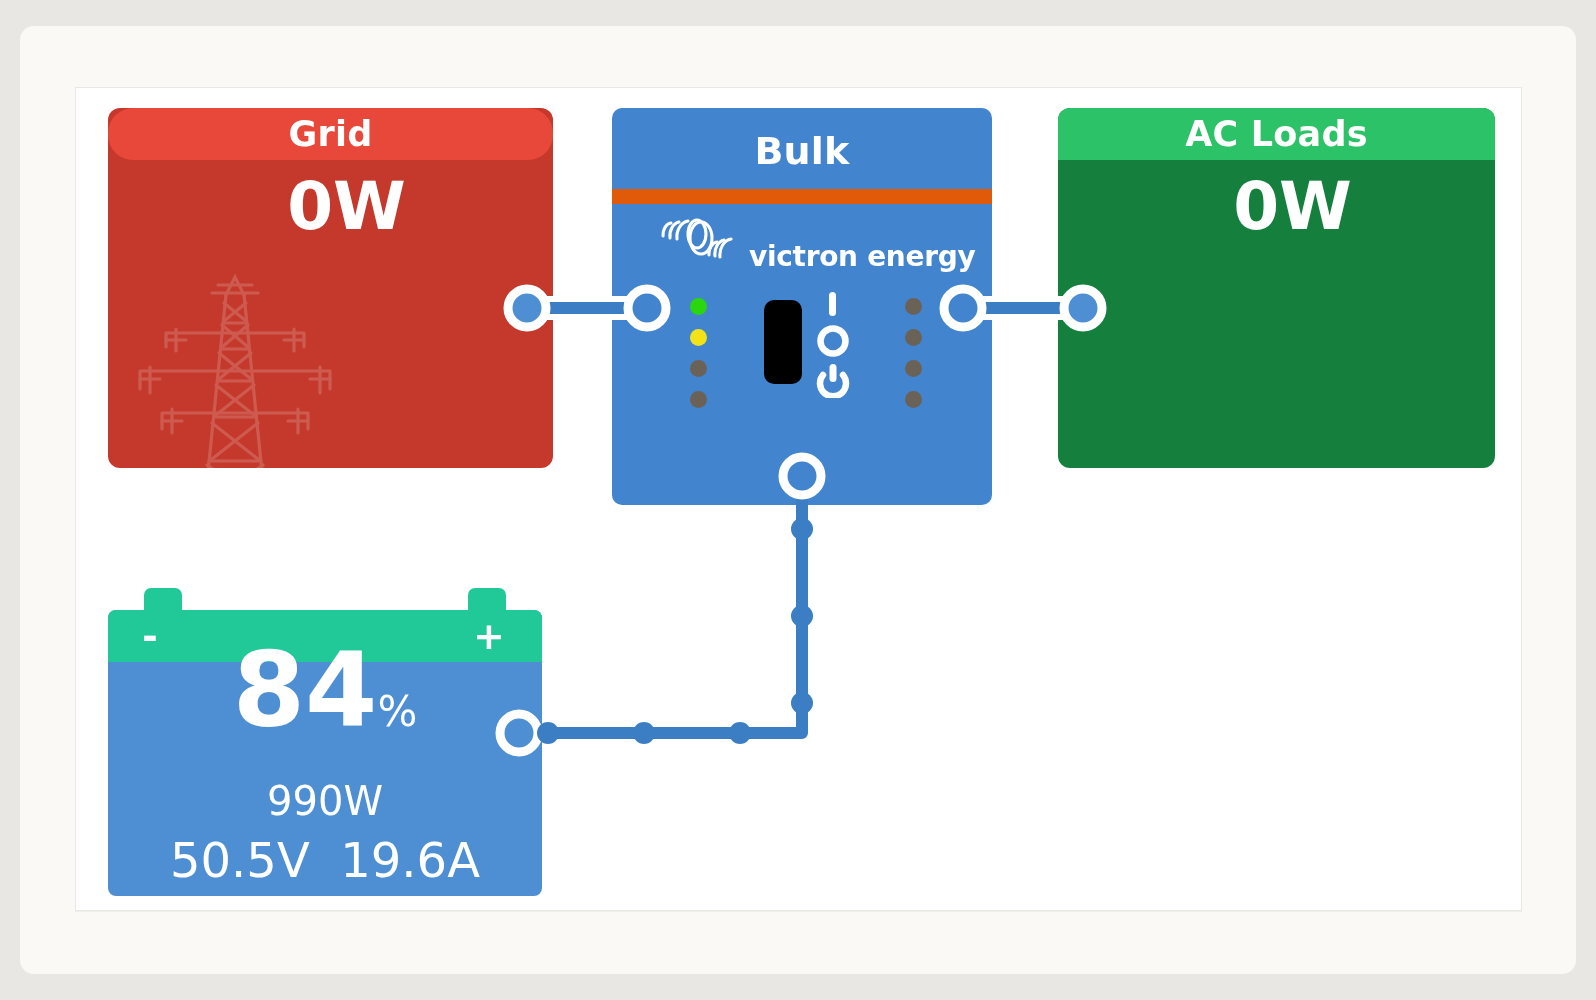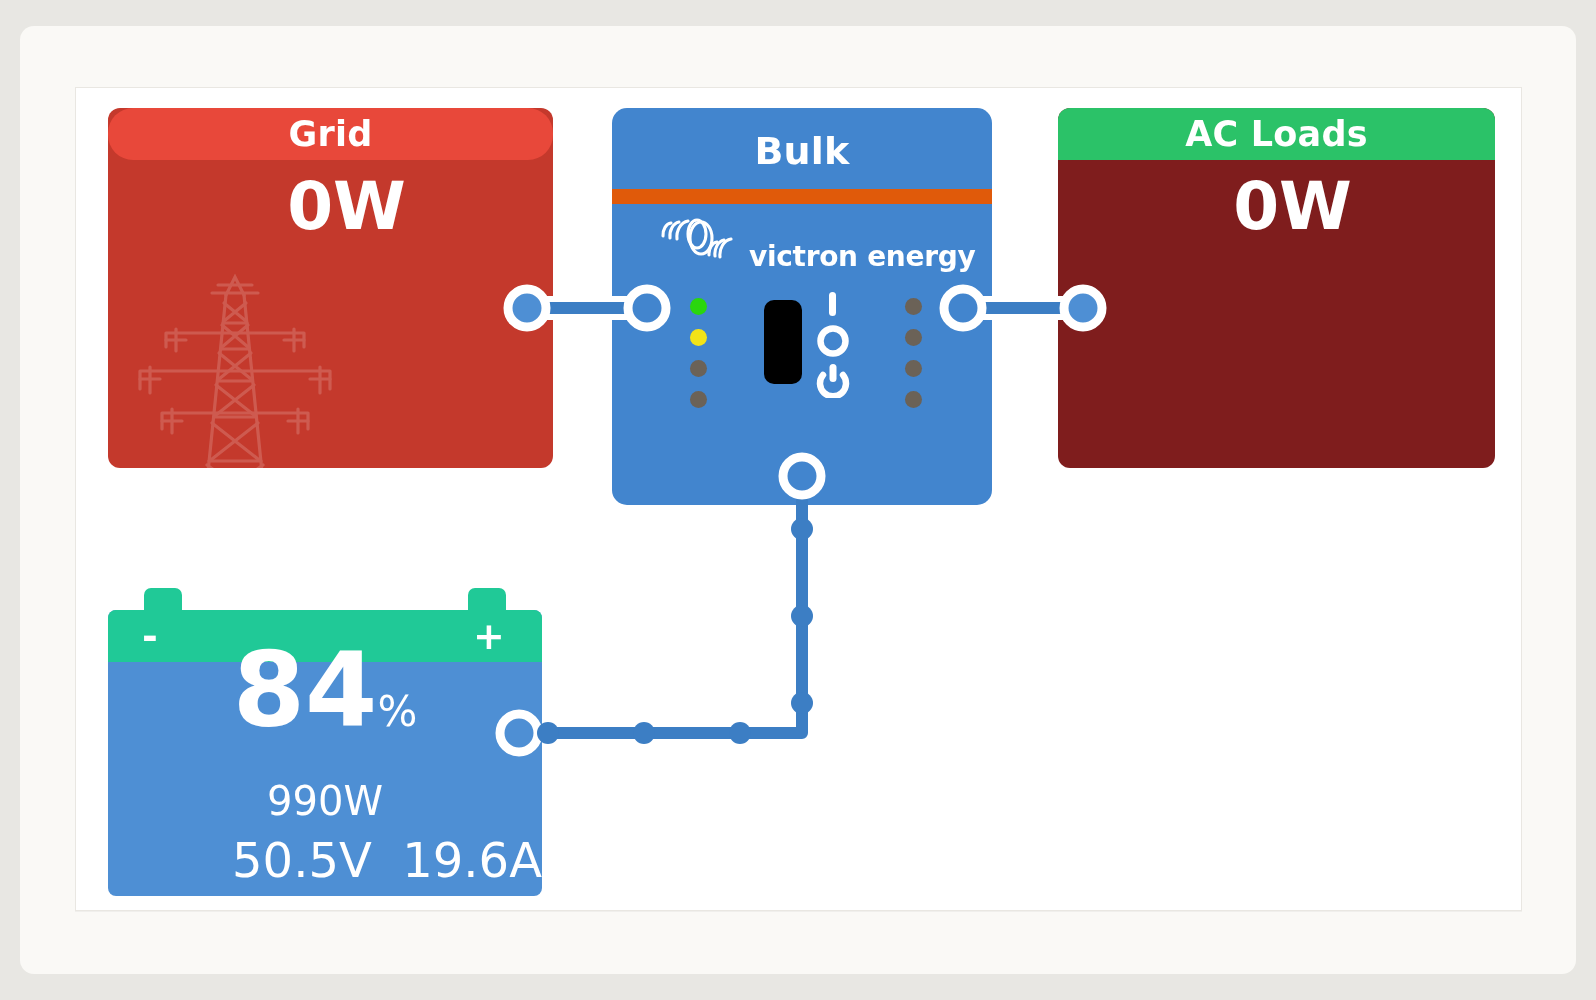--- a/index.html
+++ b/index.html
@@ -43,28 +43,28 @@
   
   #grid-card{ left:108px; top:108px; width:445px; height:360px; background:#c4392c; }
   #grid-card .card-header{ height:52px; line-height:52px; font-size:35px; background:#e8483a;border-radius:25px; }
   #grid-card .card-value{ font-size:66px; line-height:1; margin-top:14px; }
   .tower{
     position:absolute; left:22px; top:165px; width:210px; height:260px;
     opacity:.17;
   }
 
   
-  #ac-card{ left:1058px; top:108px; width:437px; height:360px; background:#7f1d1d; }
+  #ac-card{ left:1058px; top:108px; width:437px; height:360px; background:#15803d; }
   #ac-card .card-header{ height:52px; line-height:52px; font-size:35px; background:#2bc268; }
   #ac-card .card-value{ font-size:66px; line-height:1; margin-top:14px; }
 
   
   #device-card{
     left:612px; top:108px; width:380px; height:397px;
-    background:#4285ce; border-radius:15px; overflow:hidden;
+    background:#4285ce; border-radius:10px; overflow:hidden;
   }
   #device-card .card-header{
     height:78px; line-height:86px; font-size:38px; background:transparent;
   }
   .orange-stripe{ position:absolute; left:0; top:81px; width:100%; height:15px; background:#e05a0a; }
   .victron-logo{
     position:absolute; left:45px; top:107px; width:305px; height:48px;
     display:flex; align-items:center; gap:10px;
   }
   .victron-mark{ width:82px; height:46px; flex:0 0 auto; }
@@ -108,21 +108,21 @@
     position:absolute; left:0; top:28px; width:100%; text-align:center;
     color:#ffffff; line-height:1;
   }
   .bat-soc .num{ font-size:104px; font-weight:700; }
   .bat-soc .pct{ font-size:42px; font-weight:400; }
   .bat-power{
     position:absolute; left:0; top:168px; width:100%; text-align:center;
     color:#ffffff; font-size:40px;
   }
   .bat-vi{
-    position:absolute; left:0; top:222px; width:100%; text-align:right;
+    position:absolute; left:0; top:222px; width:100%; text-align:center;
     color:#ffffff; font-size:48px;
   }
 
   
   #wires{ position:absolute; left:0; top:0; width:1596px; height:1000px; pointer-events:none; }
 </style>
 </head>
 <body>
 
 <div id="root">

